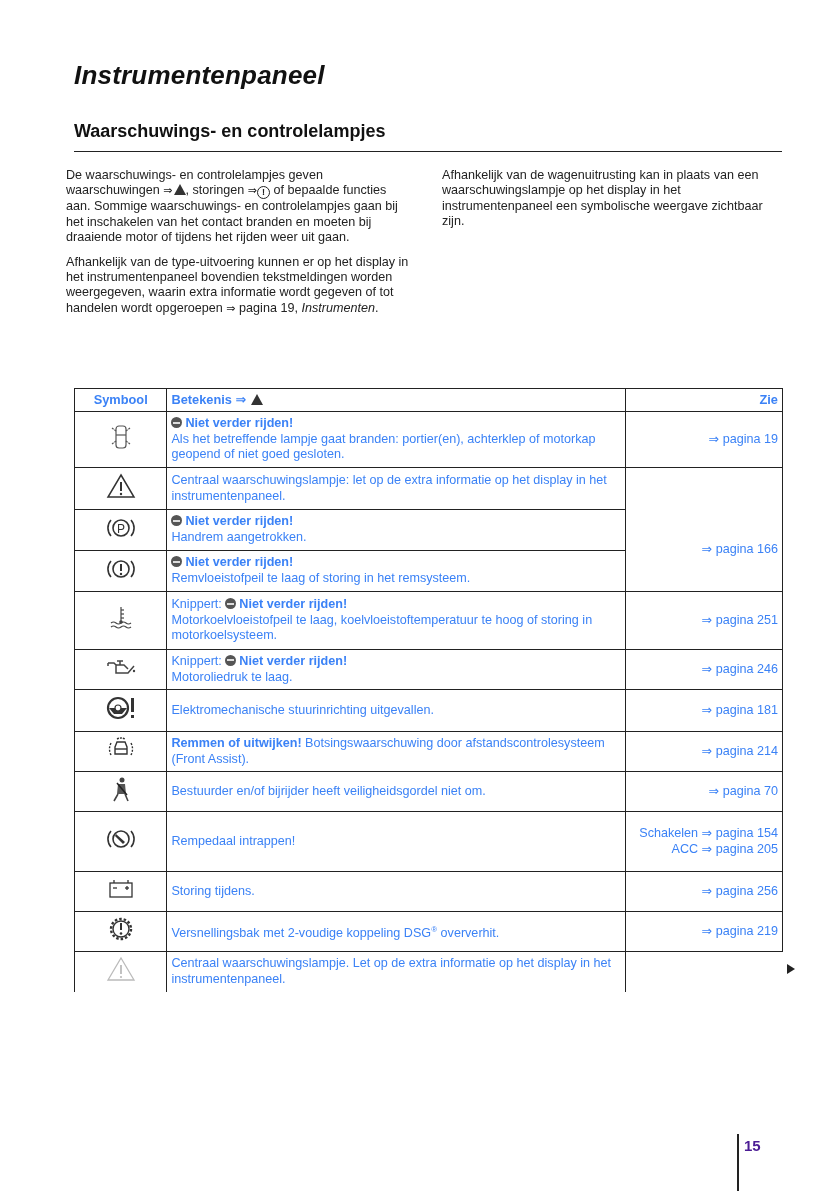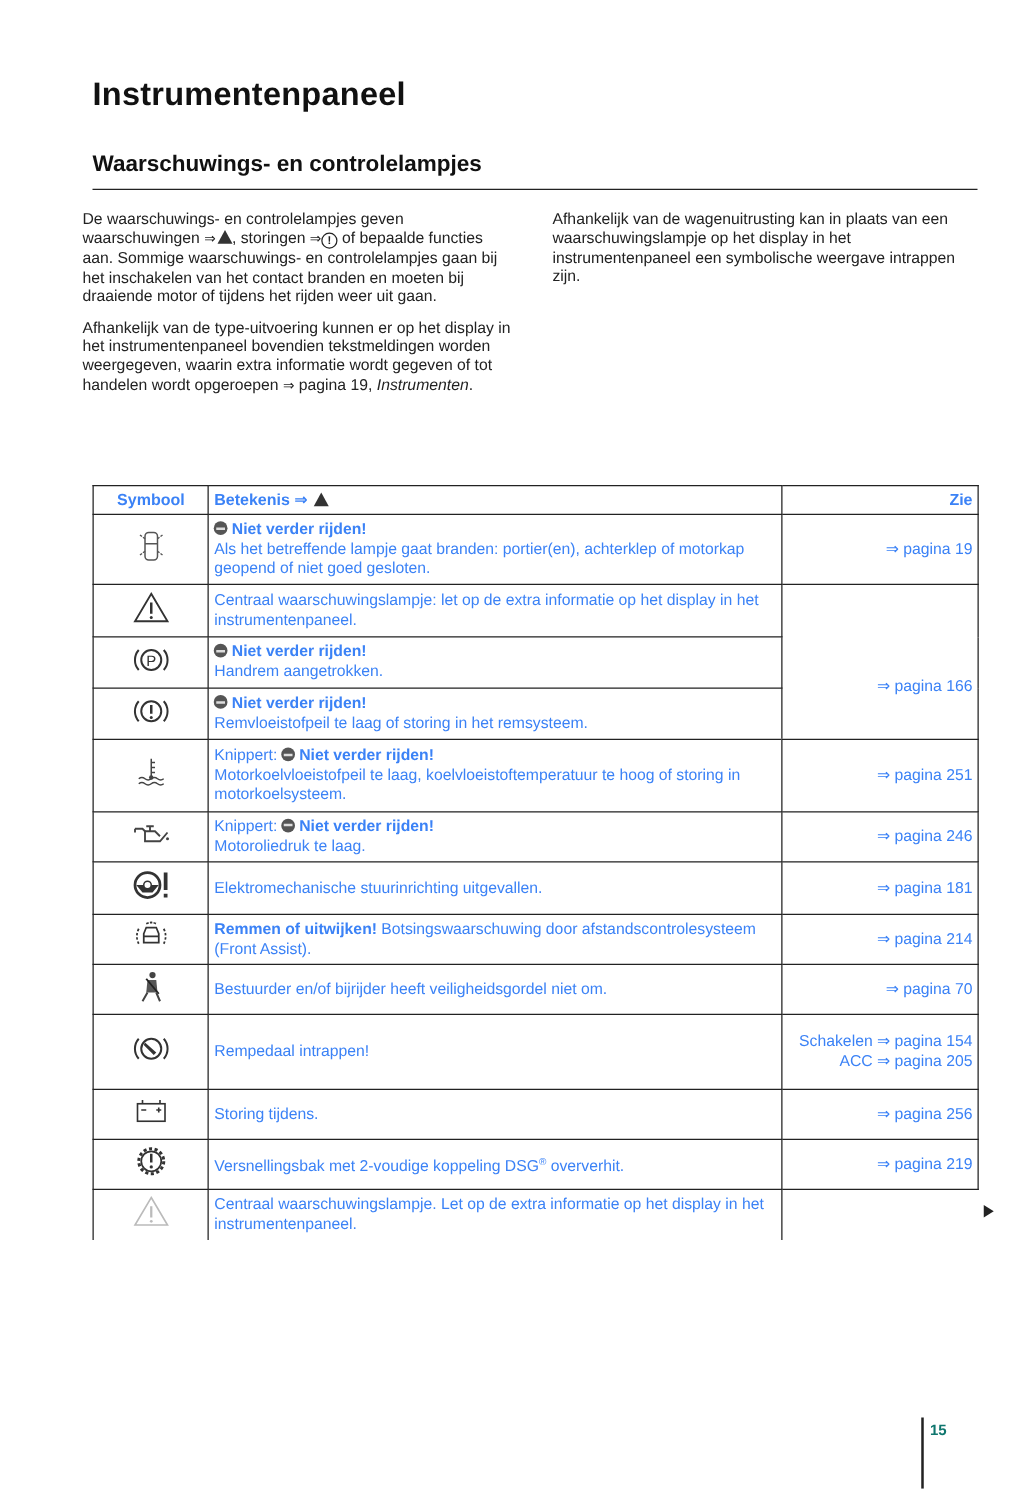--- a/index.html
+++ b/index.html
@@ -1,18 +1,18 @@
 <!DOCTYPE html>
 <html><head>
   <meta charset="utf-8">
   <style>
     html, body { margin: 0; padding: 0; background: #ffffff; }
     body { width: 823px; height: 1191px; position: relative; overflow: hidden; color: #1a1a1a;
       font-family: "Liberation Sans", "DejaVu Sans", sans-serif; }
-    .page-title { position: absolute; left: 74px; top: 60px; font-size: 26px; font-weight: bold; letter-spacing: 0.2px; color: #111; }
+    .page-title { position: absolute; left: 74px; top: 60px; font-size: 26px; font-weight: bold; letter-spacing: 0.2px; color: #111; font-style: italic; }
     .section-title { position: absolute; left: 74px; top: 121px; font-size: 18px; font-weight: bold; color: #111; }
     .section-rule { position: absolute; left: 74px; top: 151px; width: 708px; height: 1px; background: #222; }
     .col { position: absolute; font-size: 12.6px; line-height: 15.4px; color: #222; }
     .col p { margin: 0 0 9px 0; }
     .col-left { left: 66px; top: 168px; width: 345px; }
     .col-right { left: 442px; top: 168px; width: 345px; }
     .arrow { font-family: "DejaVu Sans", sans-serif; font-size: 11px; }
     .warn-tri { display: inline-block; width: 0; height: 0; border-left: 6px solid transparent; border-right: 6px solid transparent; border-bottom: 11px solid #333; vertical-align: -1px; margin-left: 1px; }
     .circ-excl { display: inline-block; width: 11px; height: 11px; border: 1.4px solid #222; border-radius: 50%; font-size: 9px; line-height: 11px; text-align: center; font-weight: bold; vertical-align: -1px; }
     .italic { font-style: italic; }
@@ -25,41 +25,41 @@
     table.lamps .c-zie { width: 150px; border-right: 1px solid #222; text-align: right; }
     table.lamps th.c-sym { text-align: center; }
     .stop { display: inline-block; width: 11px; height: 11px; border-radius: 50%; background: #555; vertical-align: -1px; margin-right: 3px; position: relative; }
     .stop::after { content: ""; position: absolute; left: 2px; top: 4.5px; width: 7px; height: 2px; background: #ddd; }
     b.warn { font-weight: bold; }
     .icon { display: inline-block; width: 34px; height: 28px; }
     .icon svg { width: 34px; height: 28px; }
     .sub-row td { height: 36px; }
     sup { font-size: 8px; }
     .next-arrow { position: absolute; left: 787px; top: 964px; width: 0; height: 0; border-top: 5px solid transparent; border-bottom: 5px solid transparent; border-left: 8px solid #222; }
-    .page-number { position: absolute; left: 744px; top: 1137px; font-size: 12px; font-weight: bold; color: #0f766e; }
+    .page-number { position: absolute; left: 744px; top: 1137px; font-size: 15px; font-weight: bold; color: #4c1d95; }
     .page-rule { position: absolute; left: 737px; top: 1134px; width: 2px; height: 57px; background: #222; }
   </style>
 </head>
 <body>
 
 <div class="page-title">Instrumentenpaneel</div>
 <div class="section-title">Waarschuwings- en controlelampjes</div>
 <div class="section-rule"></div>
 
 <div class="col col-left">
   <p>
     <span>De waarschuwings- en controlelampjes geven waarschuwingen </span><span class="arrow">⇒</span><span class="warn-tri"></span><span>, storingen </span><span class="arrow">⇒</span><span class="circ-excl">!</span><span> of bepaalde functies aan. Sommige waarschuwings- en controlelampjes gaan bij het inschakelen van het contact branden en moeten bij draaiende motor of tijdens het rijden weer uit gaan.</span>
   </p>
   <p>
     <span>Afhankelijk van de type-uitvoering kunnen er op het display in het instrumentenpaneel bovendien tekstmeldingen worden weergegeven, waarin extra informatie wordt gegeven of tot handelen wordt opgeroepen </span><span class="arrow">⇒</span><span> pagina 19, </span><span class="italic">Instrumenten</span><span>.</span>
   </p>
 </div>
 
 <div class="col col-right">
-  <p>Afhankelijk van de wagenuitrusting kan in plaats van een waarschuwingslampje op het display in het instrumentenpaneel een symbolische weergave intrappen zijn.</p>
+  <p>Afhankelijk van de wagenuitrusting kan in plaats van een waarschuwingslampje op het display in het instrumentenpaneel een symbolische weergave zichtbaar zijn.</p>
 </div>
 
 <table class="lamps">
   <thead>
     <tr>
       <th class="c-sym">Symbool</th>
       <th class="c-mean"><span>Betekenis ⇒</span> <span class="warn-tri"></span></th>
       <th class="c-zie">Zie</th>
     </tr>
   </thead>

